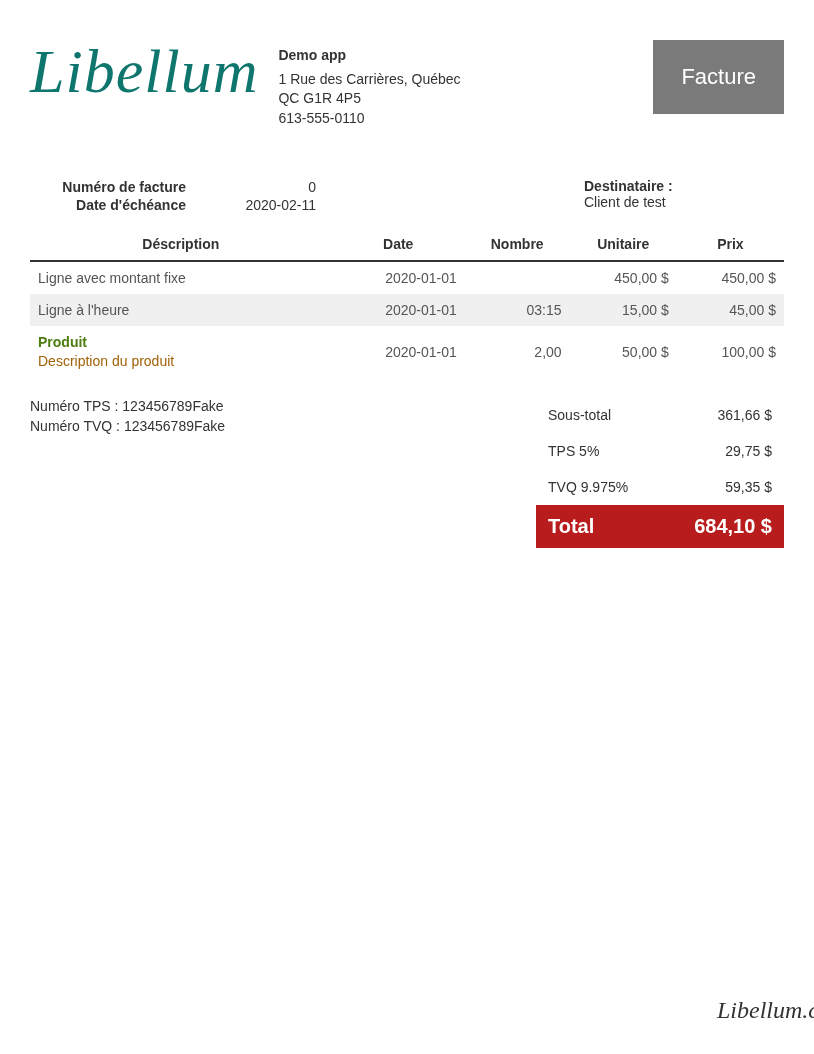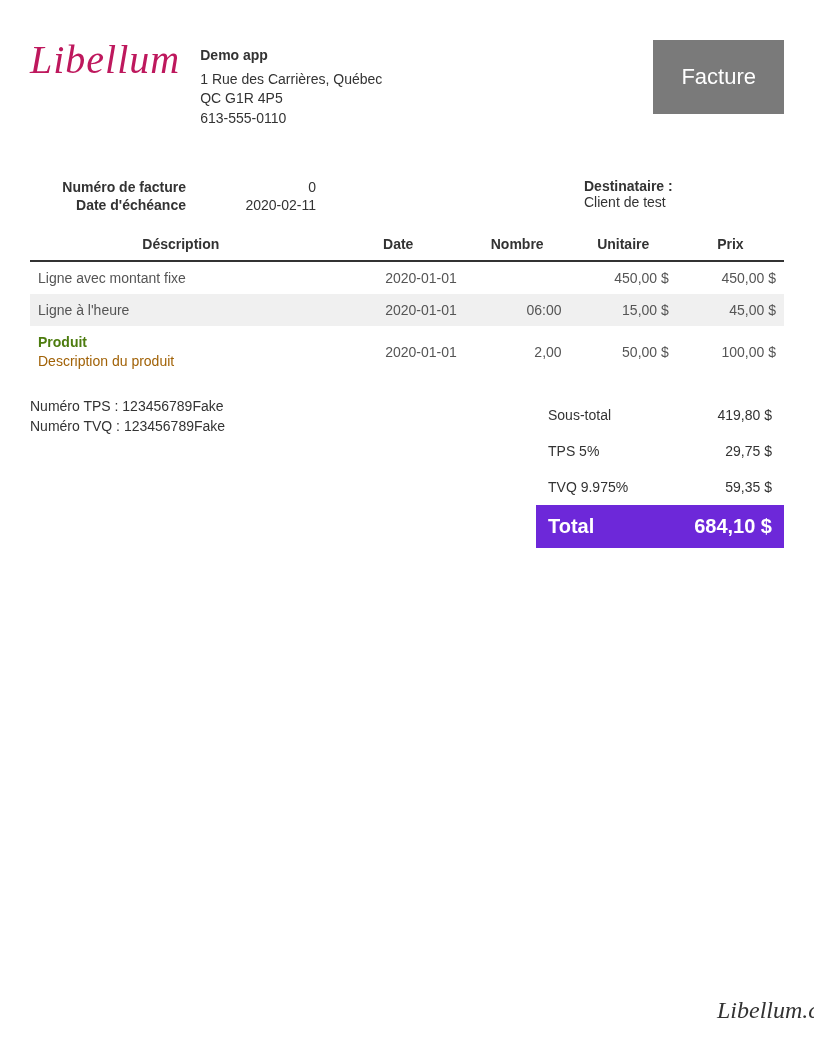--- a/index.html
+++ b/index.html
@@ -12,22 +12,22 @@
       position: relative;
       padding: 40px 30px;
     }
     .header {
       display: flex;
       align-items: flex-start;
       margin-bottom: 50px;
     }
     .logo {
       font-family: "Brush Script MT", cursive;
-      font-size: 40px;
-      color: #be185d;
+      font-size: 62px;
+      color: #0f766e;
       font-style: italic;
       line-height: 1;
       margin-right: 20px;
       flex: 0 0 auto;
       letter-spacing: 1px;
     }
     .company-info {
       flex: 1;
       padding-top: 6px;
     }
@@ -131,21 +131,21 @@
     .totals {
       flex: 0 0 248px;
     }
     .totals .row {
       display: flex;
       justify-content: space-between;
       padding: 10px 12px;
       font-size: 14px;
     }
     .totals .total-row {
-      background: #6d28d9;
+      background: #b91c1c;
       color: #fff;
       font-weight: 700;
       font-size: 20px;
       padding: 10px 12px;
     }
     .footer {
       position: absolute;
       bottom: 30px;
       left: 17px;
       width: 100%;
@@ -205,21 +205,21 @@
     <tr>
       <td>Ligne avec montant fixe</td>
       <td>2020-01-01</td>
       <td></td>
       <td>450,00 $</td>
       <td>450,00 $</td>
     </tr>
     <tr class="even">
       <td>Ligne à l'heure</td>
       <td>2020-01-01</td>
-      <td>06:00</td>
+      <td>03:15</td>
       <td>15,00 $</td>
       <td>45,00 $</td>
     </tr>
     <tr>
       <td>
         <span class="item-title">Produit</span>
         <span class="item-desc">Description du produit</span>
       </td>
       <td>2020-01-01</td>
       <td>2,00</td>
@@ -230,21 +230,21 @@
 </table>
 
 <div class="bottom">
   <div class="tax-numbers">
     <div>Numéro TPS : 123456789Fake</div>
     <div>Numéro TVQ : 123456789Fake</div>
   </div>
   <div class="totals">
     <div class="row">
       <span>Sous-total</span>
-      <span>419,80 $</span>
+      <span>361,66 $</span>
     </div>
     <div class="row">
       <span>TPS 5%</span>
       <span>29,75 $</span>
     </div>
     <div class="row">
       <span>TVQ 9.975%</span>
       <span>59,35 $</span>
     </div>
     <div class="row total-row">

